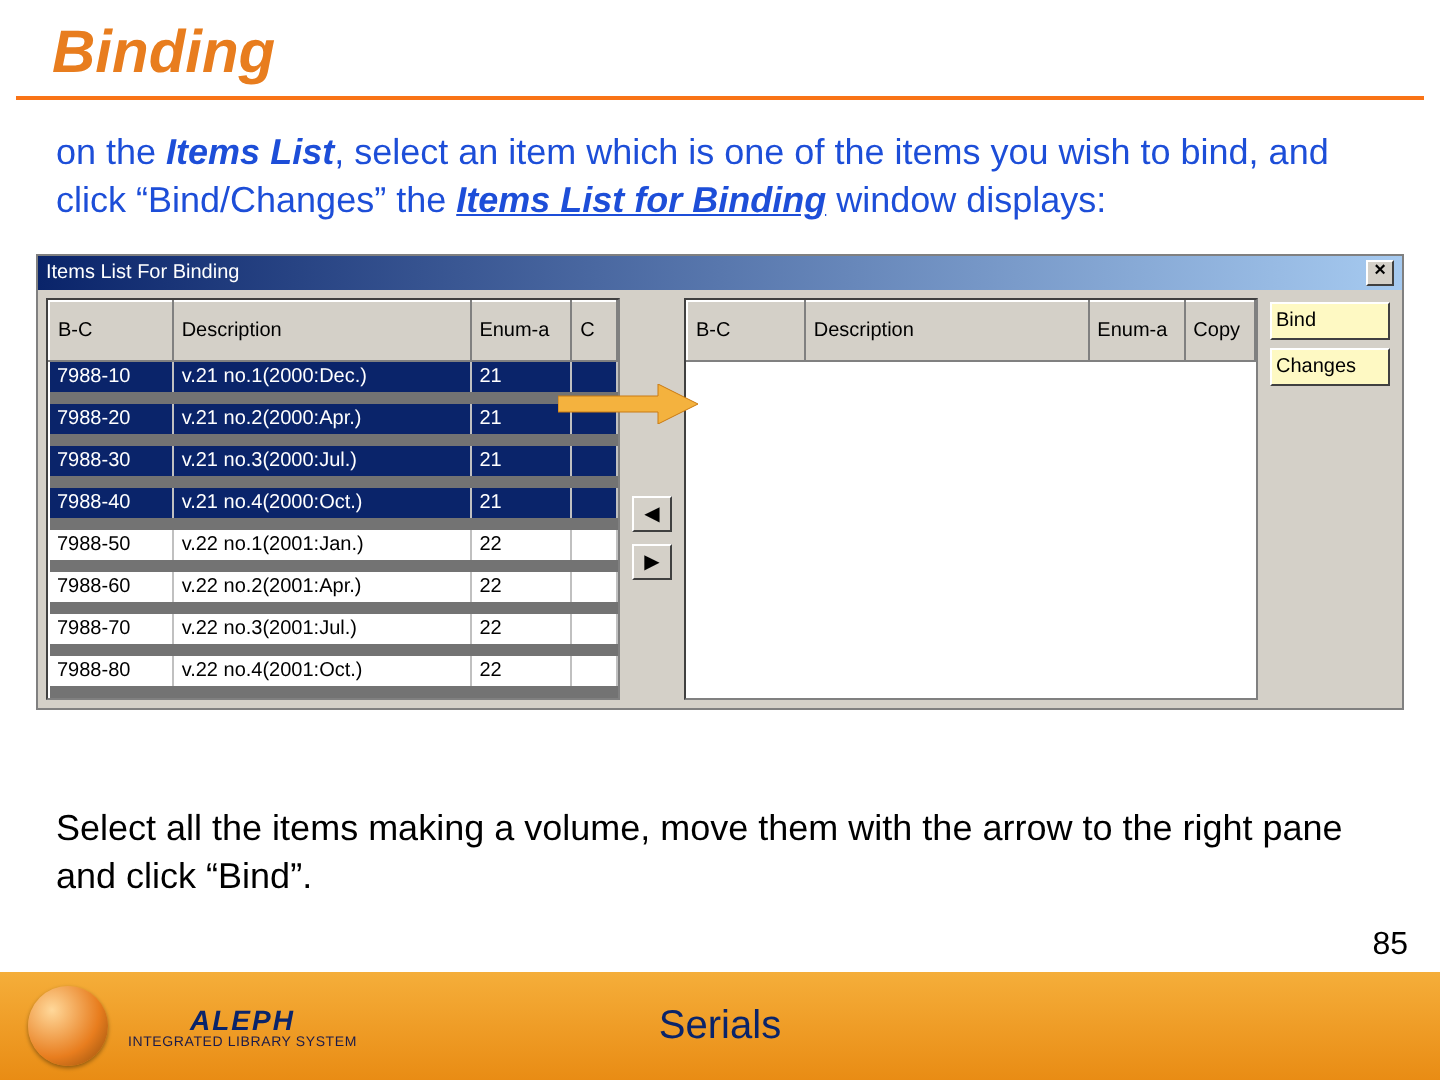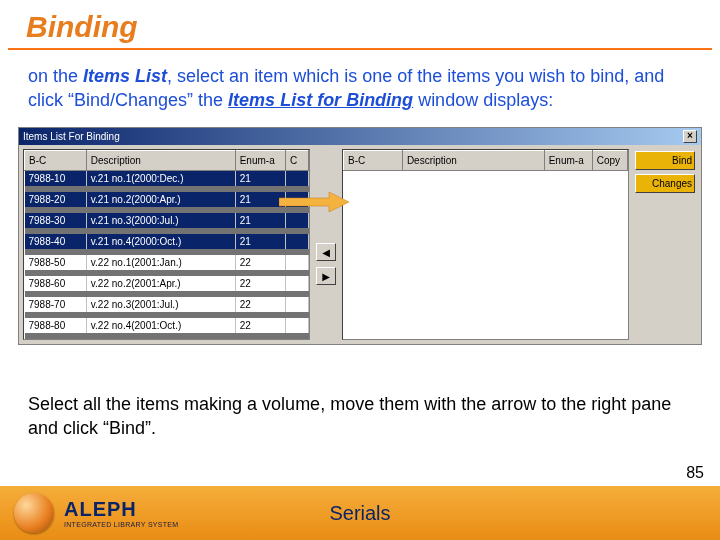--- a/index.html
+++ b/index.html
@@ -84,21 +84,21 @@
     white-space: nowrap;
     overflow: hidden;
   }
   .pane th {
     background: #d4d0c8;
     border-top: 1px solid #fff;
     border-left: 1px solid #fff;
     border-right: 1px solid #808080;
     border-bottom: 1px solid #808080;
     font-weight: normal;
-    height: 20px;
+    height: 30px;
   }
   .pane tr.sel td {
     background: #0a246a;
     color: #fff;
   }
   .col-bc { width: 54px; }
   .col-desc { width: 130px; }
   .col-enum { width: 44px; }
   .col-c { width: 20px; }
   .mid-col {
@@ -123,27 +123,27 @@
     color: #000;
   }
   .right-col {
     width: 64px;
     display: flex;
     flex-direction: column;
     gap: 4px;
     padding: 2px;
   }
   .btn3d {
-    background: #eab308;
+    background: #fef9c3;
     border: 1px solid #fff;
     border-right-color: #404040;
     border-bottom-color: #404040;
     font-size: 10px;
     padding: 3px 2px;
-    text-align: right;
+    text-align: left;
   }
   .big-arrow {
     position: absolute;
     left: 260px;
     top: 64px;
     width: 70px;
     height: 20px;
     pointer-events: none;
   }
   .big-arrow svg { width: 100%; height: 100%; }
@@ -158,21 +158,21 @@
     padding: 0 14px;
   }
   .footer-left { display: flex; align-items: center; gap: 10px; }
   .globe {
     width: 40px; height: 40px;
     border-radius: 50%;
     background: radial-gradient(circle at 30% 30%, #ffd89a, #e87d1e 60%, #8a4a0a);
     box-shadow: 0 1px 2px rgba(0,0,0,0.4);
   }
   .aleph-block { color: #0a246a; }
-  .aleph-title { font-weight: bold; font-size: 20px; letter-spacing: 1px; }
+  .aleph-title { font-weight: bold; font-style: italic; font-size: 14px; letter-spacing: 1px; text-align: center; }
   .aleph-sub { font-size: 7px; color: #1a1a4a; letter-spacing: 0.3px; }
   .footer-mid {
     font-size: 20px;
     color: #0a246a;
     position: absolute;
     left: 50%;
     transform: translateX(-50%);
   }
   .footer-right {
     display: flex; align-items: center; gap: 6px;

